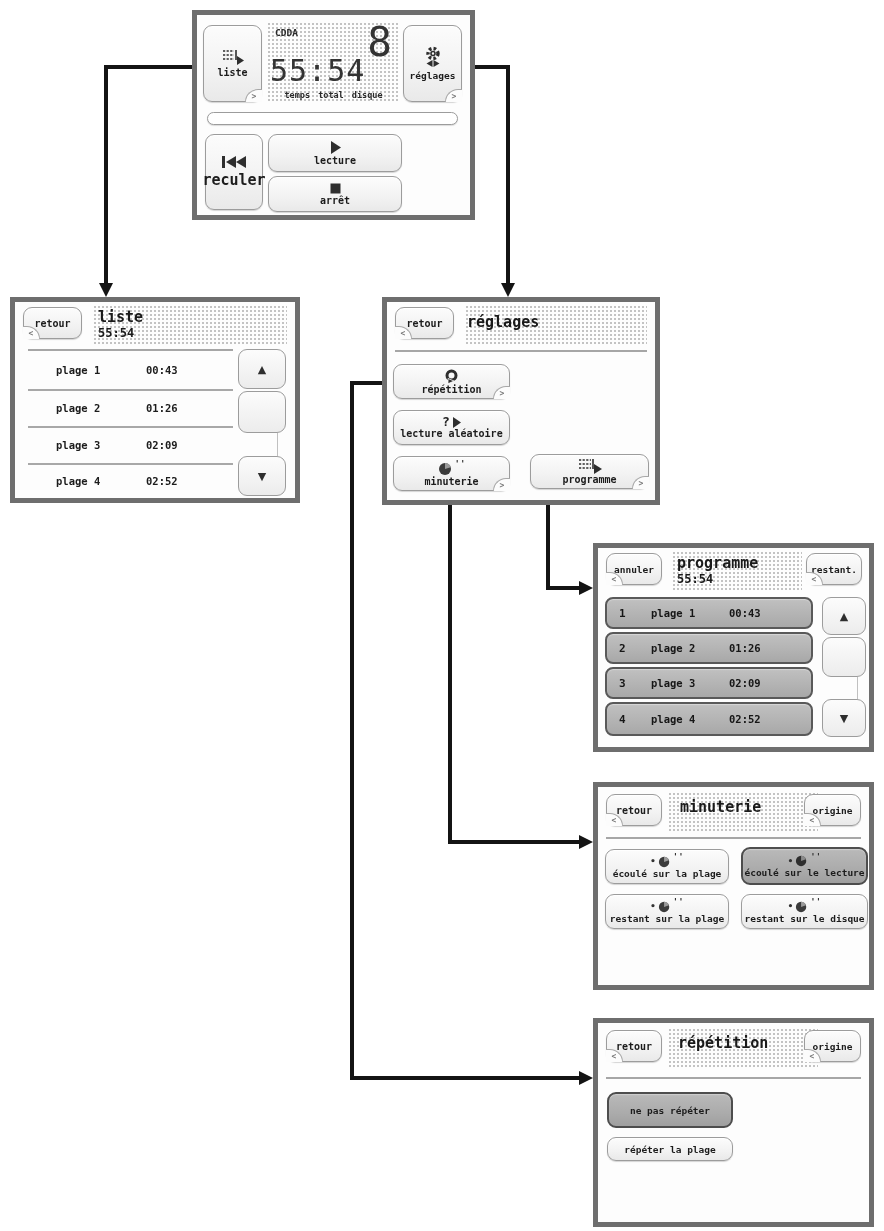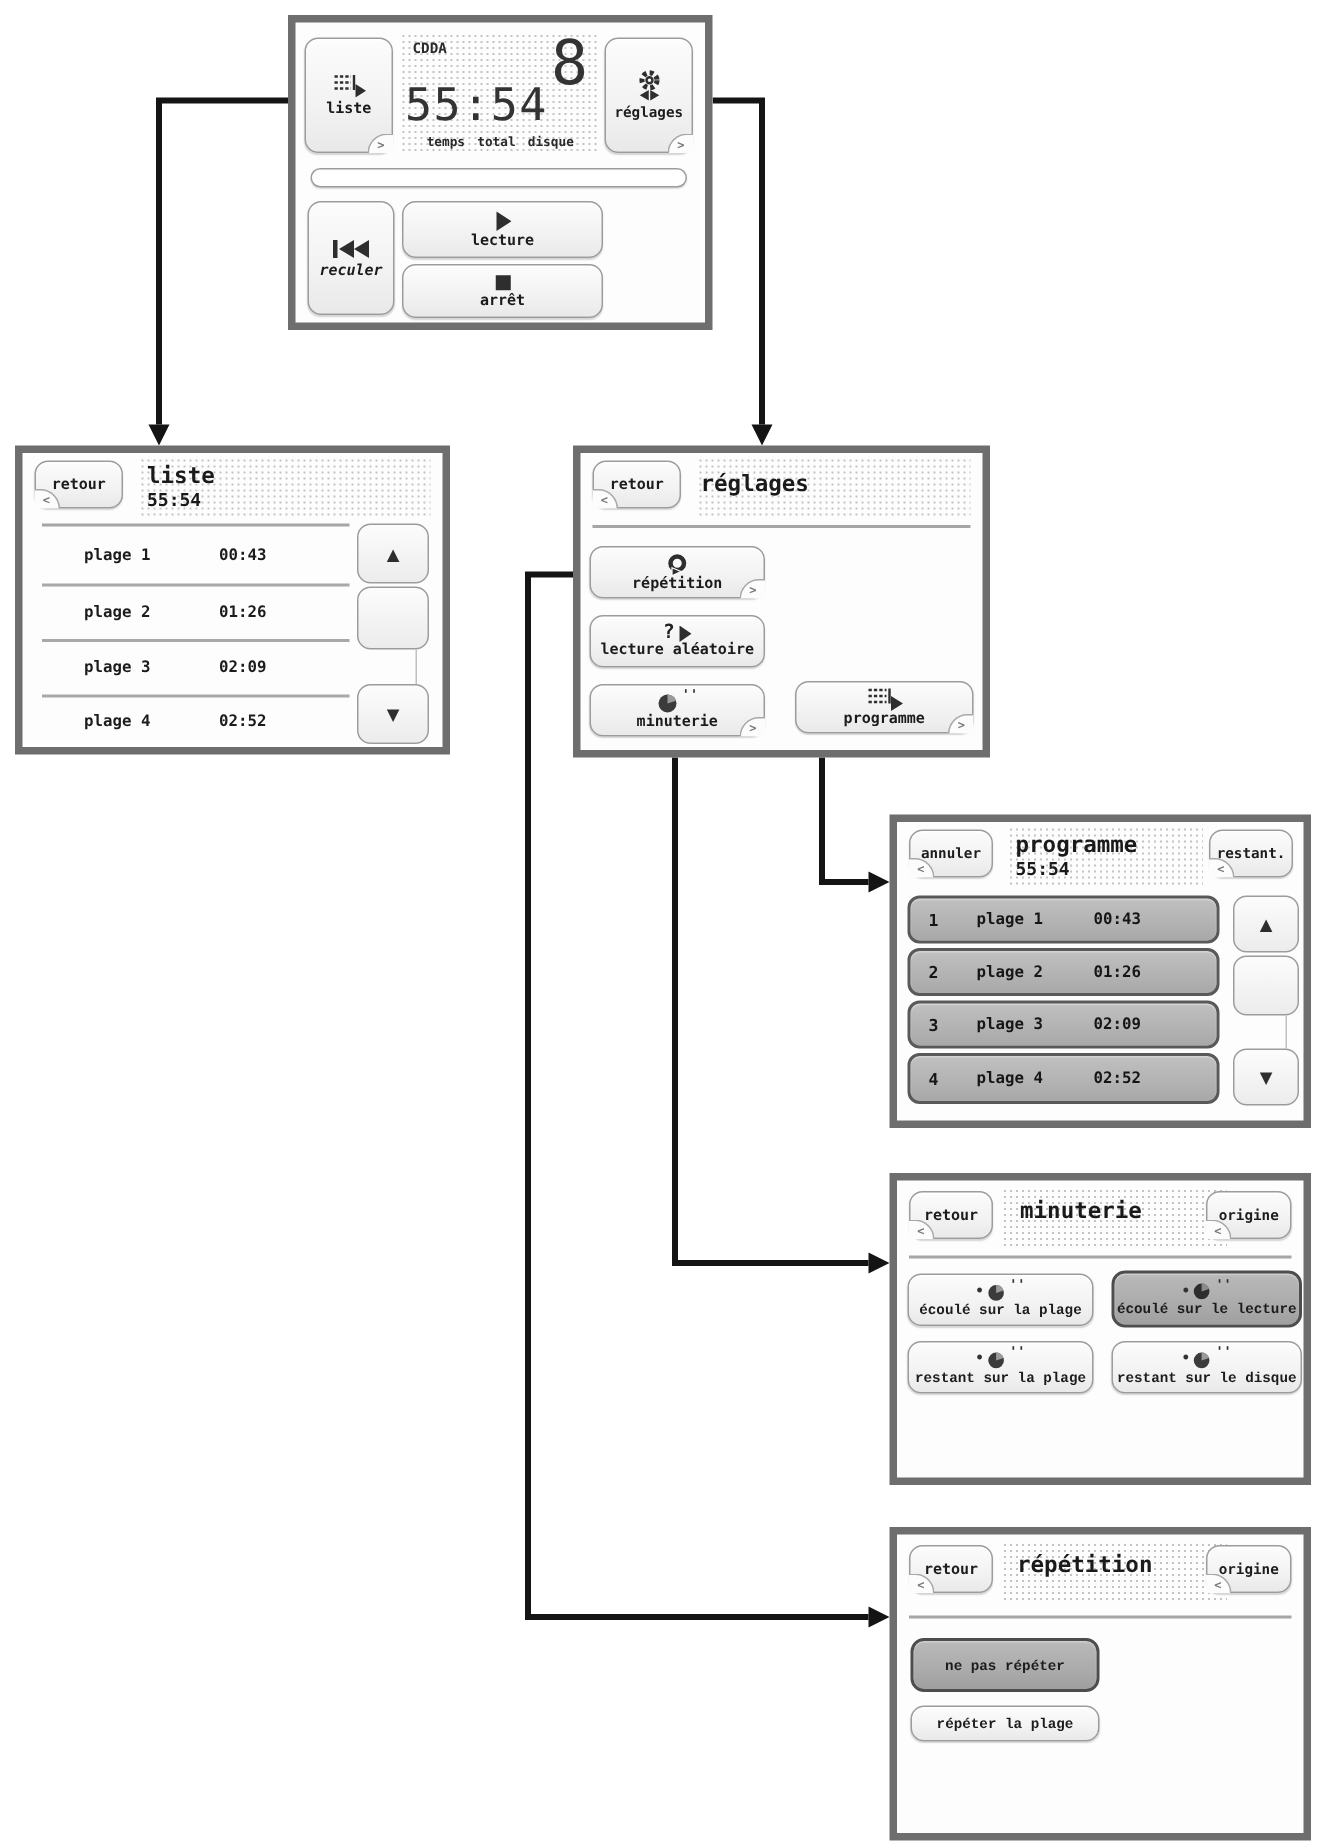--- a/index.html
+++ b/index.html
@@ -17,21 +17,21 @@
     box-shadow: inset 0 1px 0 #fff, 0 1px 1px #d4d4d4;
     display:flex; flex-direction:column; align-items:center; justify-content:center;
     gap:2px; color:#1c1c1c; font-weight:bold;
   }
   .btn.sel {
     background:linear-gradient(180deg,#b9b9b9 0%,#ababab 60%,#9f9f9f 100%);
     border:2px solid #4d4d4d;
     box-shadow: inset 0 1px 1px #cfcfcf;
   }
   .lbl { font-size:10px; font-weight:bold; white-space:nowrap; }
-  .lbl.s { font-size:9.5px;font-family:Liberation Mono, monospace; }
+  .lbl.s { font-size:9.5px; }
 
   
   .fold {
     position:absolute; bottom:-1px; display:flex; align-items:flex-end; justify-content:center;
     width:17px; height:13px; font-size:8px; font-weight:bold; color:#777;
     background:#fcfcfc; line-height:11px;
   }
   .fold.fwd { right:-1px; border-top:1px solid #a8a8a8; border-left:1px solid #a8a8a8; border-top-left-radius:13px; }
   .fold.bck { left:-1px;  border-top:1px solid #a8a8a8; border-right:1px solid #a8a8a8; border-top-right-radius:13px; }
 
@@ -152,21 +152,21 @@
     </div>
 
     <div class="progress" style="left:10px;top:97px;width:251px;height:13px;"></div>
 
     <div class="btn" style="left:8px;top:119px;width:58px;height:76px;">
       <svg width="26" height="14" viewBox="0 0 26 14">
         <rect x="1" y="1" width="3" height="12" fill="#2e2e2e"></rect>
         <path d="M15,1 L5,7 L15,13 Z" fill="#2e2e2e"></path>
         <path d="M25,1 L15,7 L25,13 Z" fill="#2e2e2e"></path>
       </svg>
-      <span class="lbl" style="font-size:10px;font-style:italic;">reculer</span>
+      <span class="lbl" style="font-size:15px;">reculer</span>
     </div>
 
     <div class="btn" style="left:71px;top:119px;width:134px;height:38px;gap:1px;">
       <svg width="11" height="13" viewBox="0 0 11 13">
         <path d="M1,0 L11,6.5 L1,13 Z" fill="#2e2e2e"></path>
       </svg>
       <span class="lbl">lecture</span>
     </div>
 
     <div class="btn" style="left:71px;top:161px;width:134px;height:36px;gap:1px;">

